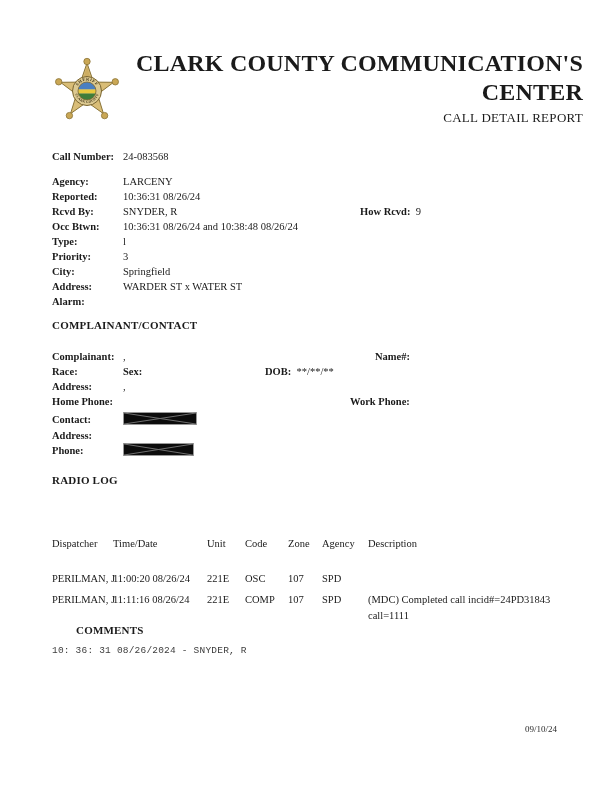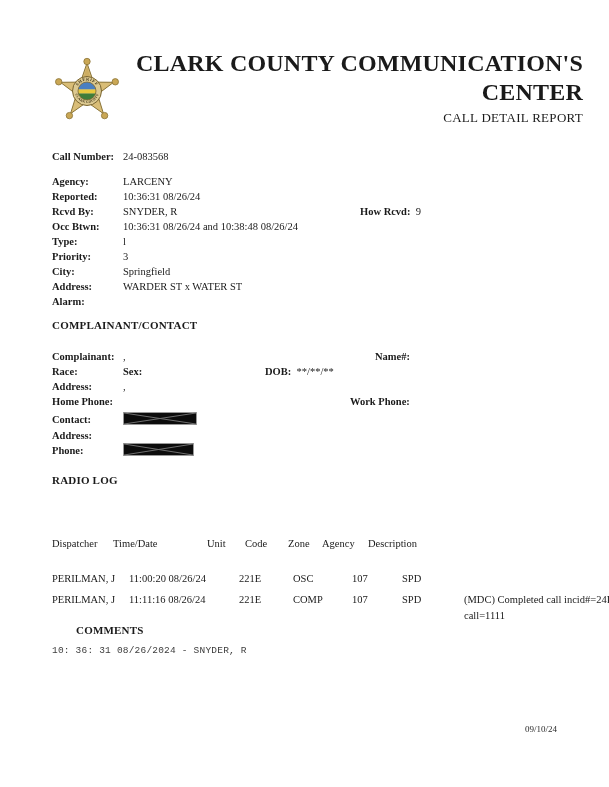--- a/index.html
+++ b/index.html
@@ -25,21 +25,21 @@
   #call-block{position:absolute;left:52px;top:149px;}
   .gap10{height:10px;}
   #complainant-block{position:absolute;left:52px;top:349px;}
   #contact-block{position:absolute;left:52px;top:412px;}
   .contactrow{height:15.5px;line-height:15.5px;}
   .redbar{display:inline-block;vertical-align:-2px;}
   
   #radiolog-table{position:absolute;left:52px;top:501px;width:510px;font-size:10.5px;margin-top:35px;}
   .rl-row{display:flex;align-items:flex-start;line-height:15px;}
   .rl-head{margin-bottom:19px;}
-  .rl-data{margin-bottom:6px;gap:16px;}
+  .rl-data{margin-bottom:6px;}
   .c-disp{width:61px;flex:none;white-space:nowrap;overflow:visible;}
   .c-time{width:94px;flex:none;white-space:nowrap;}
   .c-unit{width:38px;flex:none;}
   .c-code{width:43px;flex:none;}
   .c-zone{width:34px;flex:none;}
   .c-agency{width:46px;flex:none;}
   .c-desc{width:192px;flex:none;line-height:16px;}
   #comments-text{position:absolute;left:52px;top:645px;font-family:"Liberation Mono", monospace;font-size:9.5px;color:#3d3d3d;letter-spacing:0.2px;}
   #footer-date{position:absolute;top:724px;right:52px;font-size:9px;color:#2a2a2a;}
 </style>

